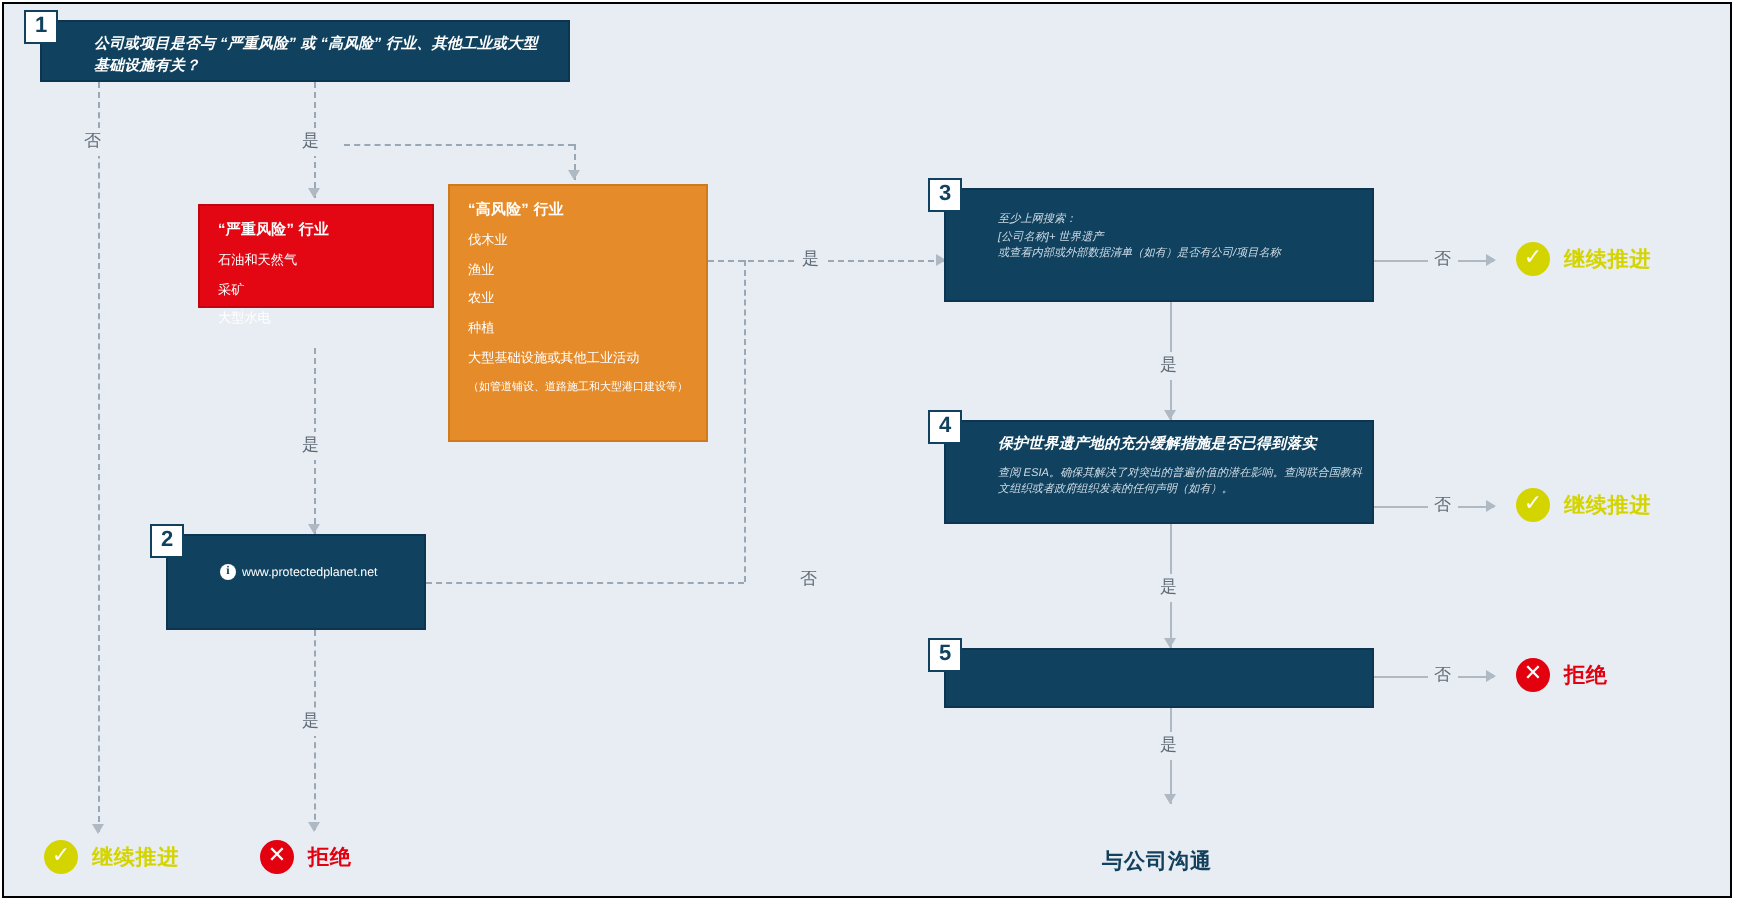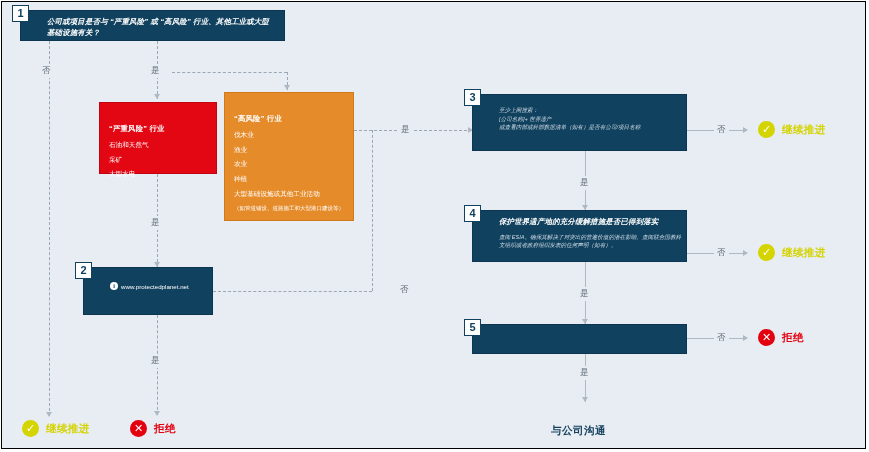--- a/index.html
+++ b/index.html
@@ -67,21 +67,21 @@
     font-size:6px;font-weight:bold;
     line-height:8px;text-align:center;
     font-family:"Liberation Serif",serif;
     flex:none;
   }
 
   
   .sbox{
     position:absolute;
     box-sizing:border-box;
-    padding:21px 9px;
+    padding:7px 9px;
     color:#ffffff;
   }
   .sbox.red{background:#e30613;border:1px solid #c10510;}
   .sbox.orange{background:#e58b2a;border:1px solid #cf7a1c;}
   .shead{font-size:7.4px;font-weight:bold;margin-bottom:7px;letter-spacing:.2px;}
   .sitem{font-size:6.6px;line-height:1.25;margin-bottom:6.5px;}
   .sitem.small{font-size:5.5px;margin-bottom:0;}
 
   
   .vline{position:absolute;width:0;border-left:1px dashed #9aa7b4;}
@@ -152,21 +152,21 @@
   <div class="blabel" style="left:37px;top:62px;">否</div>
 
   <div class="vline" style="left:155px;top:39px;height:58px;"></div>
   <div class="arrowdown" style="left:151.5px;top:92px;"></div>
   <div class="blabel" style="left:146px;top:62px;">是</div>
 
   <div class="hline" style="left:170px;top:70px;width:115px;"></div>
   <div class="vline" style="left:285px;top:70px;height:18px;"></div>
   <div class="arrowdown" style="left:281.5px;top:83px;"></div>
 
-  <div class="sbox red" style="left:97px;top:100px;width:118px;height:72px;">
+  <div class="sbox red" style="left:97px;top:100px;width:118px;height:52px;">
     <div class="shead">“严重风险” 行业</div>
     <div class="sitem">石油和天然气</div>
     <div class="sitem">采矿</div>
     <div class="sitem">大型水电</div>
   </div>
 
   <div class="sbox orange" style="left:222px;top:90px;width:130px;height:129px;">
     <div class="shead">“高风险” 行业</div>
     <div class="sitem">伐木业</div>
     <div class="sitem">渔业</div>

